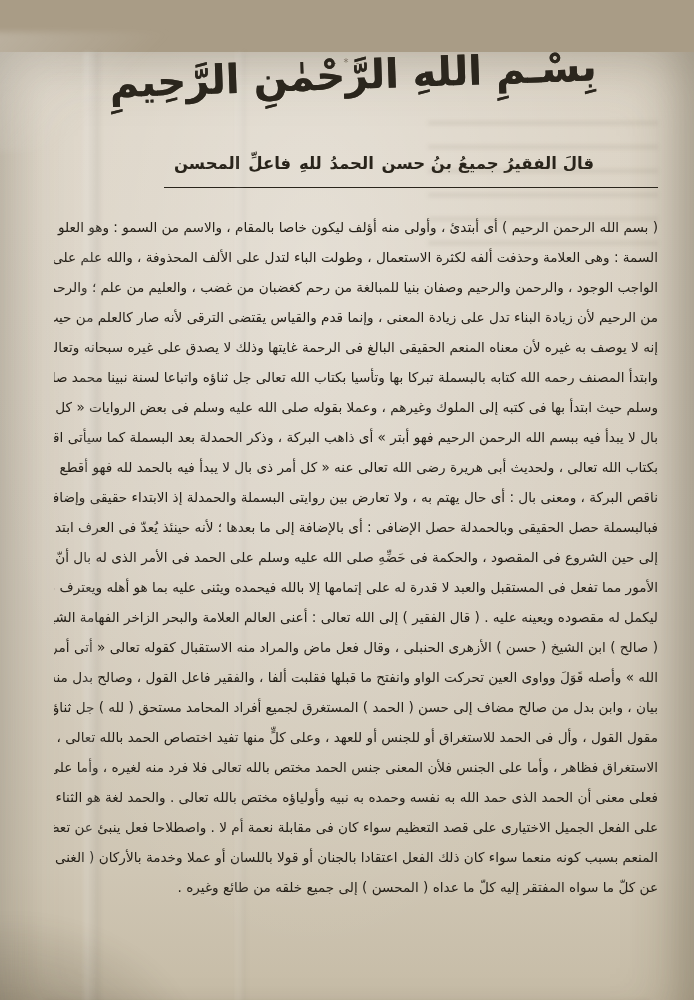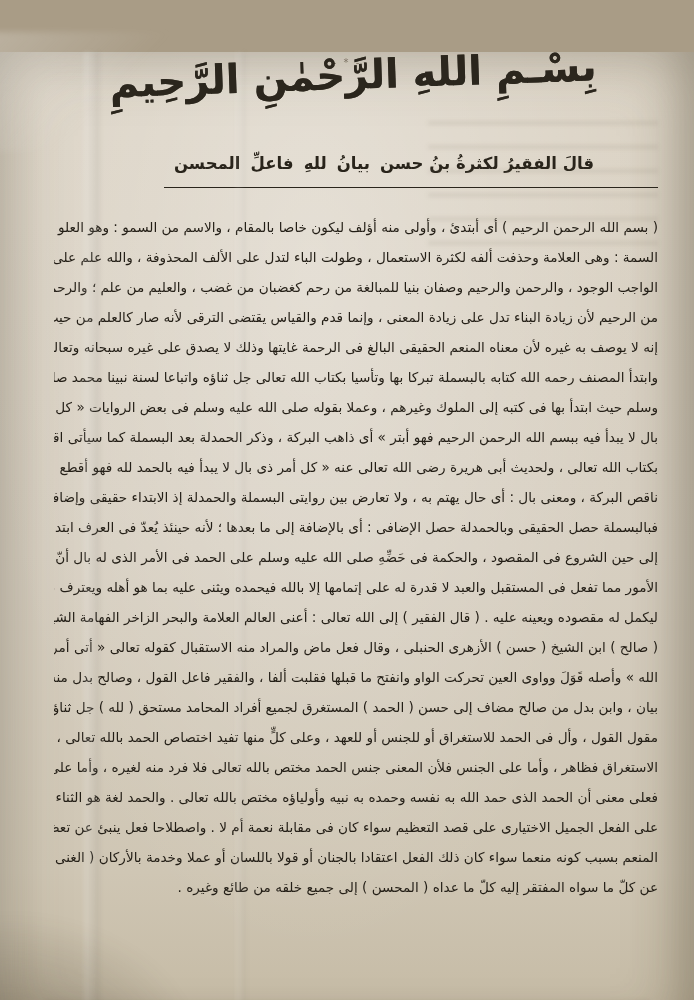--- a/index.html
+++ b/index.html
@@ -85,22 +85,22 @@
   <div class="crease crease-d1"></div>
   <div class="ghost ghost-top"></div>
   <div class="ghost ghost-bottom"></div>
   <div class="corner-shadow"></div>
 
   <div class="page-marker">- * -</div>
 
   <div class="basmala">بِسْـمِ اللهِ الرَّحْمٰنِ الرَّحِيمِ</div>
 
   <div class="title-line">
-      <span class="word">قالَ الفقيرُ لكثرةُ بنُ حسن</span>
-      <span class="word">بيانُ</span>
+      <span class="word">قالَ الفقيرُ جميعُ بنُ حسن</span>
+      <span class="word">الحمدُ</span>
       <span class="word">للهِ</span>
       <span class="word">فاعلِّ</span>
       <span class="word">المحسن</span>
     </div>
 
   <div class="divider-rule"></div>
 
   <div class="body-text">
       <div class="line">( بسم الله الرحمن الرحيم ) أى أبتدئ ، وأولى منه أؤلف ليكون خاصا بالمقام ، والاسم من السمو : وهو العلو ، أو من</div>
       <div class="line">السمة : وهى العلامة وحذفت ألفه لكثرة الاستعمال ، وطولت الباء لتدل على الألف المحذوفة ، والله علم على الذات</div>

